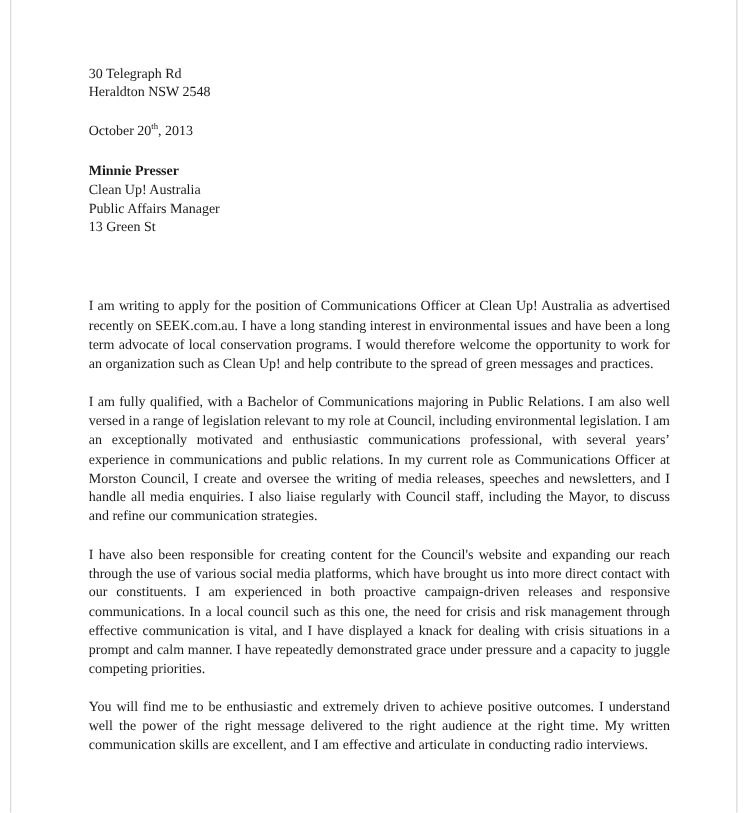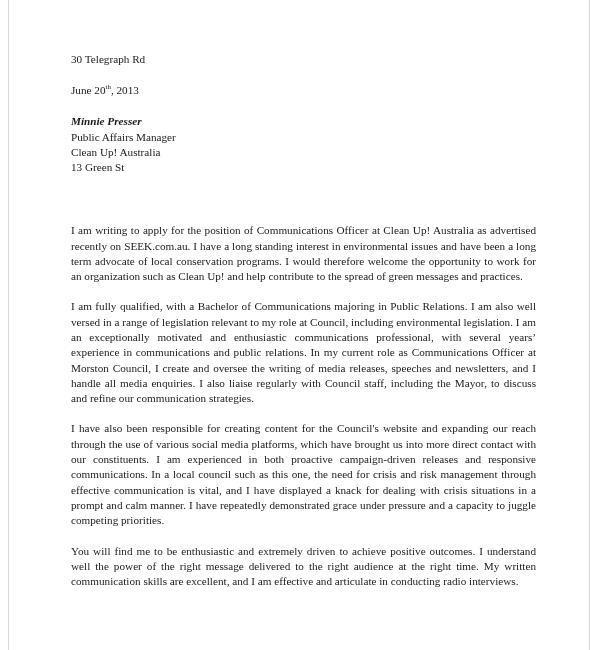--- a/index.html
+++ b/index.html
@@ -39,21 +39,20 @@
     line-height: 15.2px;
     text-align: left;
   }
 
   .line {
     white-space: nowrap;
   }
 
   .bold {
     font-weight: bold;
-    font-style: italic;
   }
 
   .gap-sender-date   { height: 16px; }
   .gap-date-recip    { height: 16px; }
   .gap-recip-salut   { height: 22px; }
   .gap-salut-body    { height: 26px; }
 
   .para {
     font-size: 11.2px;
     line-height: 15.3px;
@@ -70,34 +69,35 @@
   }
 </style>
 </head>
 <body>
 
 <div class="page">
   <div class="letter">
 
     <div class="block">
       <div class="line">30 Telegraph Rd</div>
+      <div class="line">Heraldton NSW 2548</div>
     </div>
 
     <div class="gap-sender-date"></div>
 
     <div class="block">
-      <div class="line"><span>June 20</span><sup>th</sup><span>, 2013</span></div>
+      <div class="line"><span>October 20</span><sup>th</sup><span>, 2013</span></div>
     </div>
 
     <div class="gap-date-recip"></div>
 
     <div class="block">
       <div class="line bold">Minnie Presser</div>
+      <div class="line">Clean Up! Australia</div>
       <div class="line">Public Affairs Manager</div>
-      <div class="line">Clean Up! Australia</div>
       <div class="line">13 Green St</div>
     </div>
 
     <div class="gap-recip-salut"></div>
 
 
     <div class="gap-salut-body"></div>
 
     <div>
       <p class="para">I am writing to apply for the position of Communications Officer at Clean Up! Australia as advertised recently on SEEK.com.au. I have a long standing interest in environmental issues and have been a long term advocate of local conservation programs. I would therefore welcome the opportunity to work for an organization such as Clean Up! and help contribute to the spread of green messages and practices.</p>

